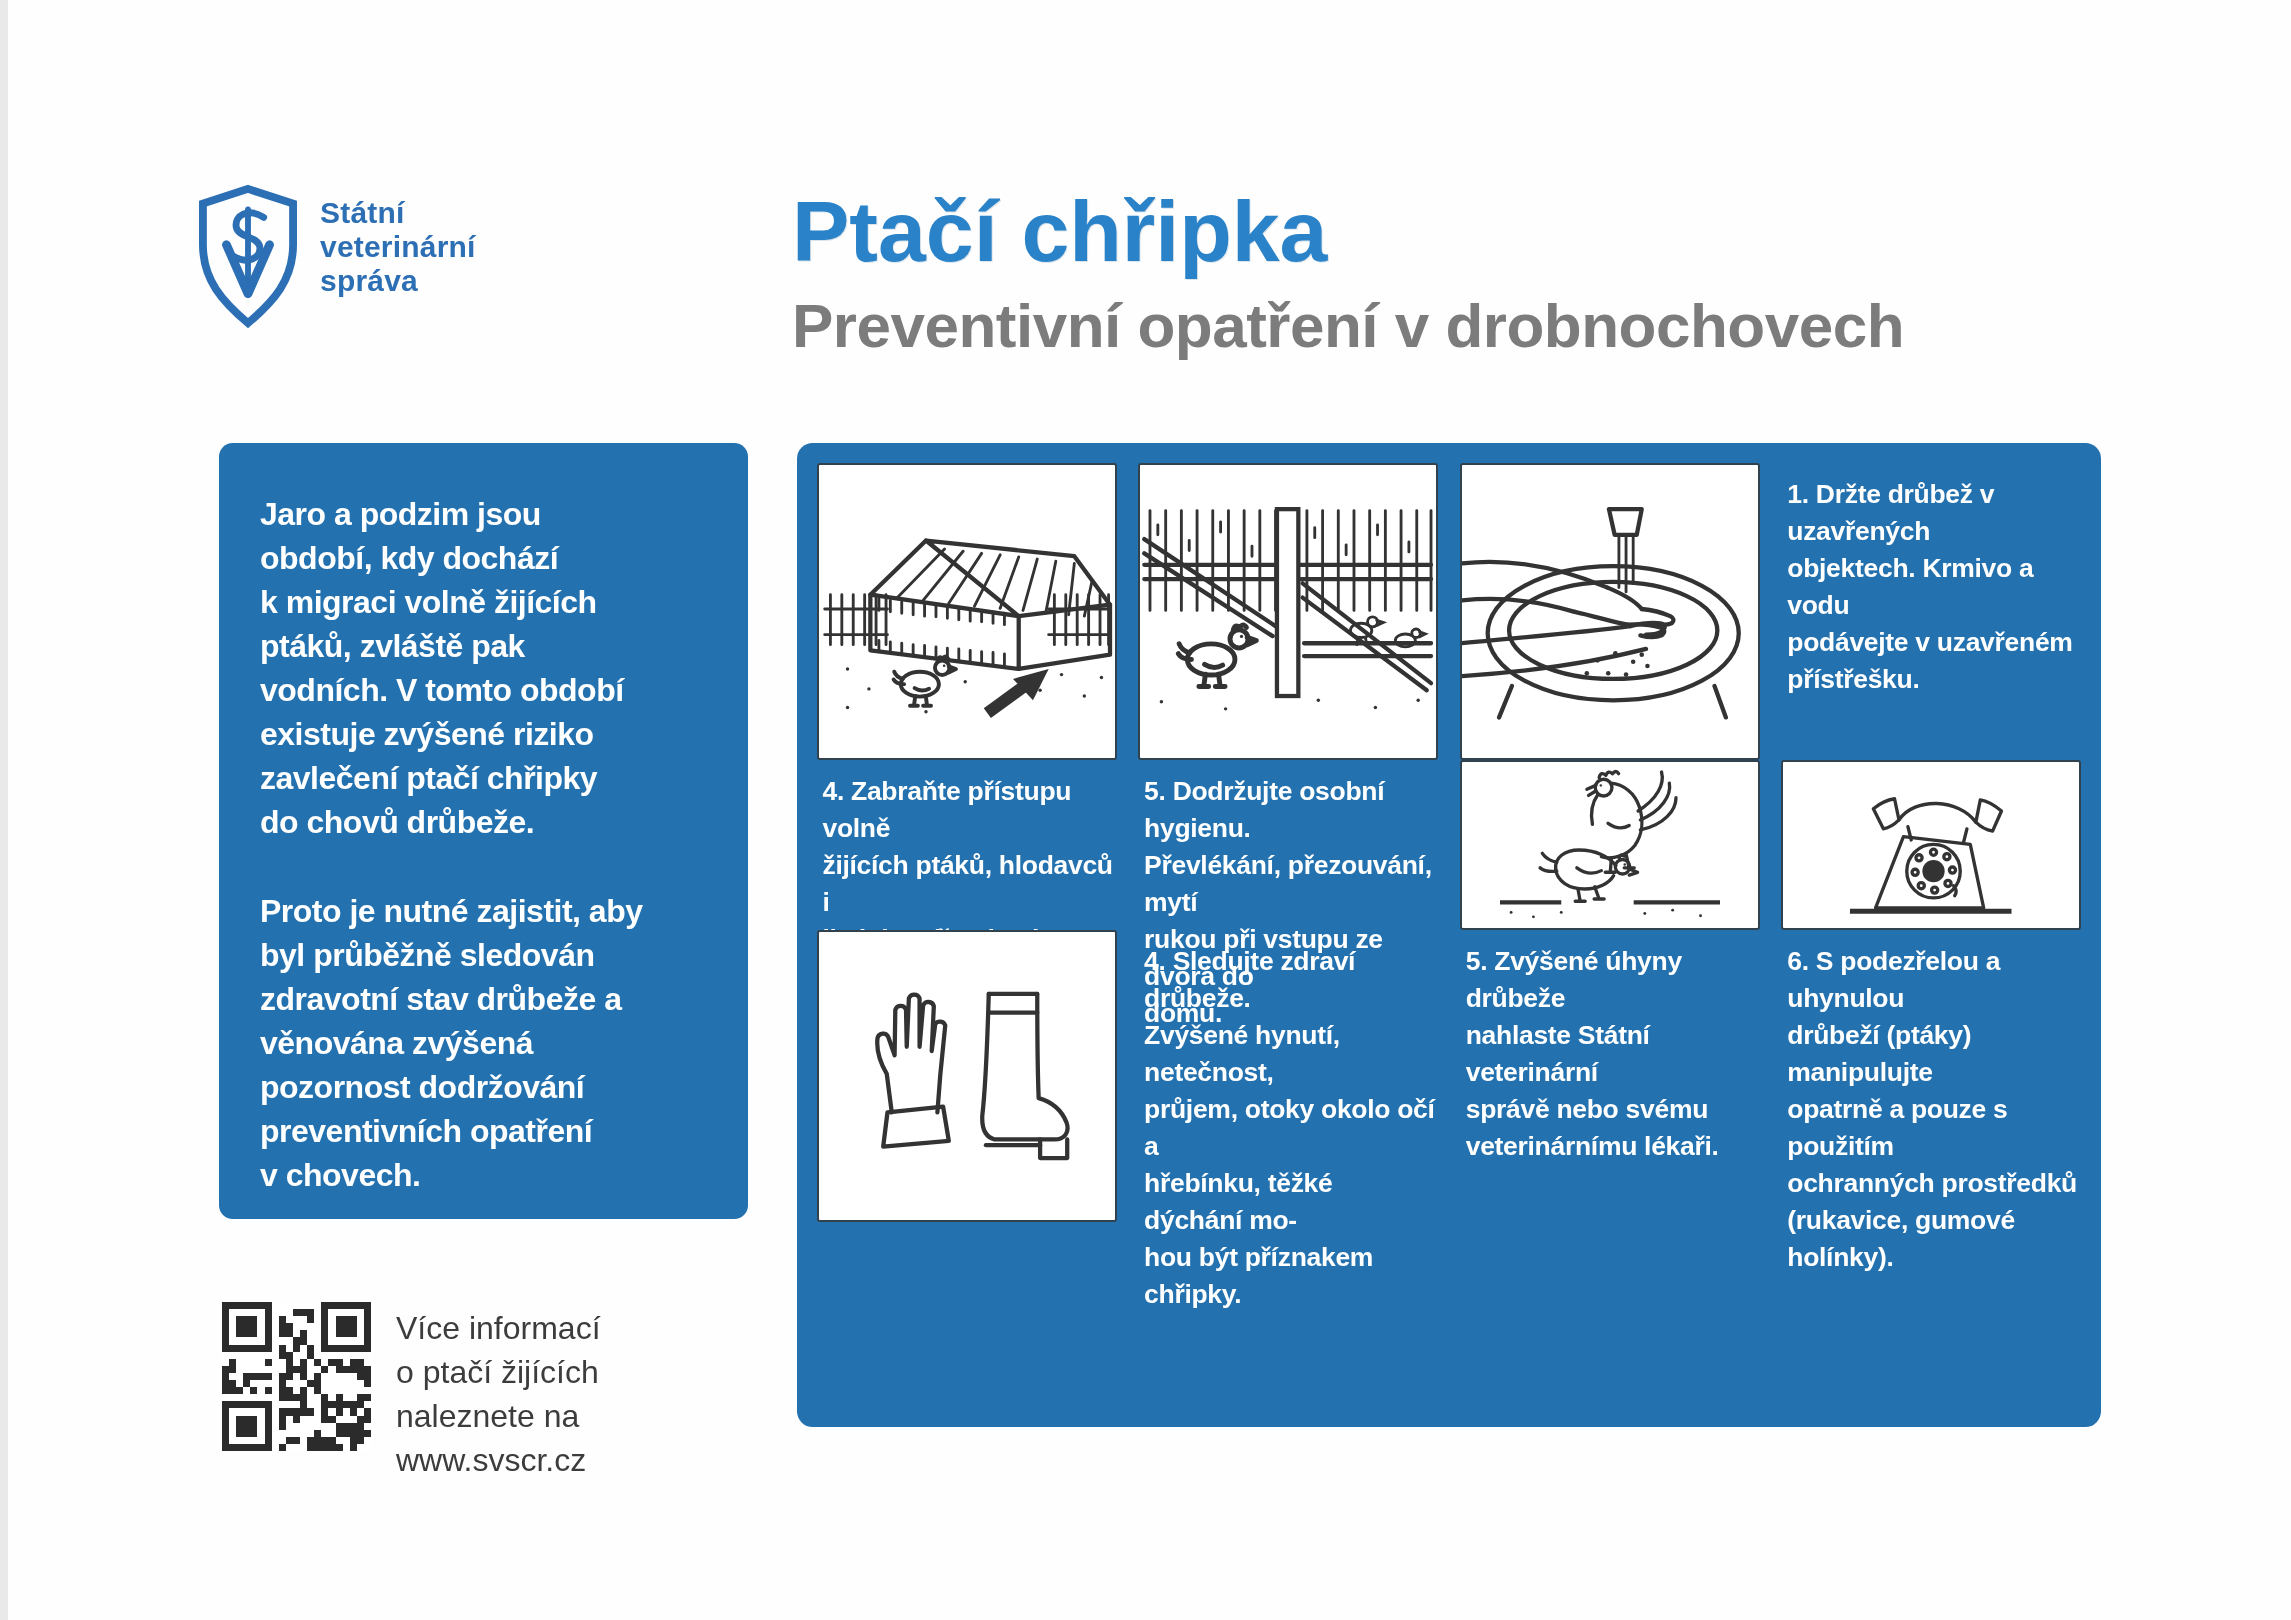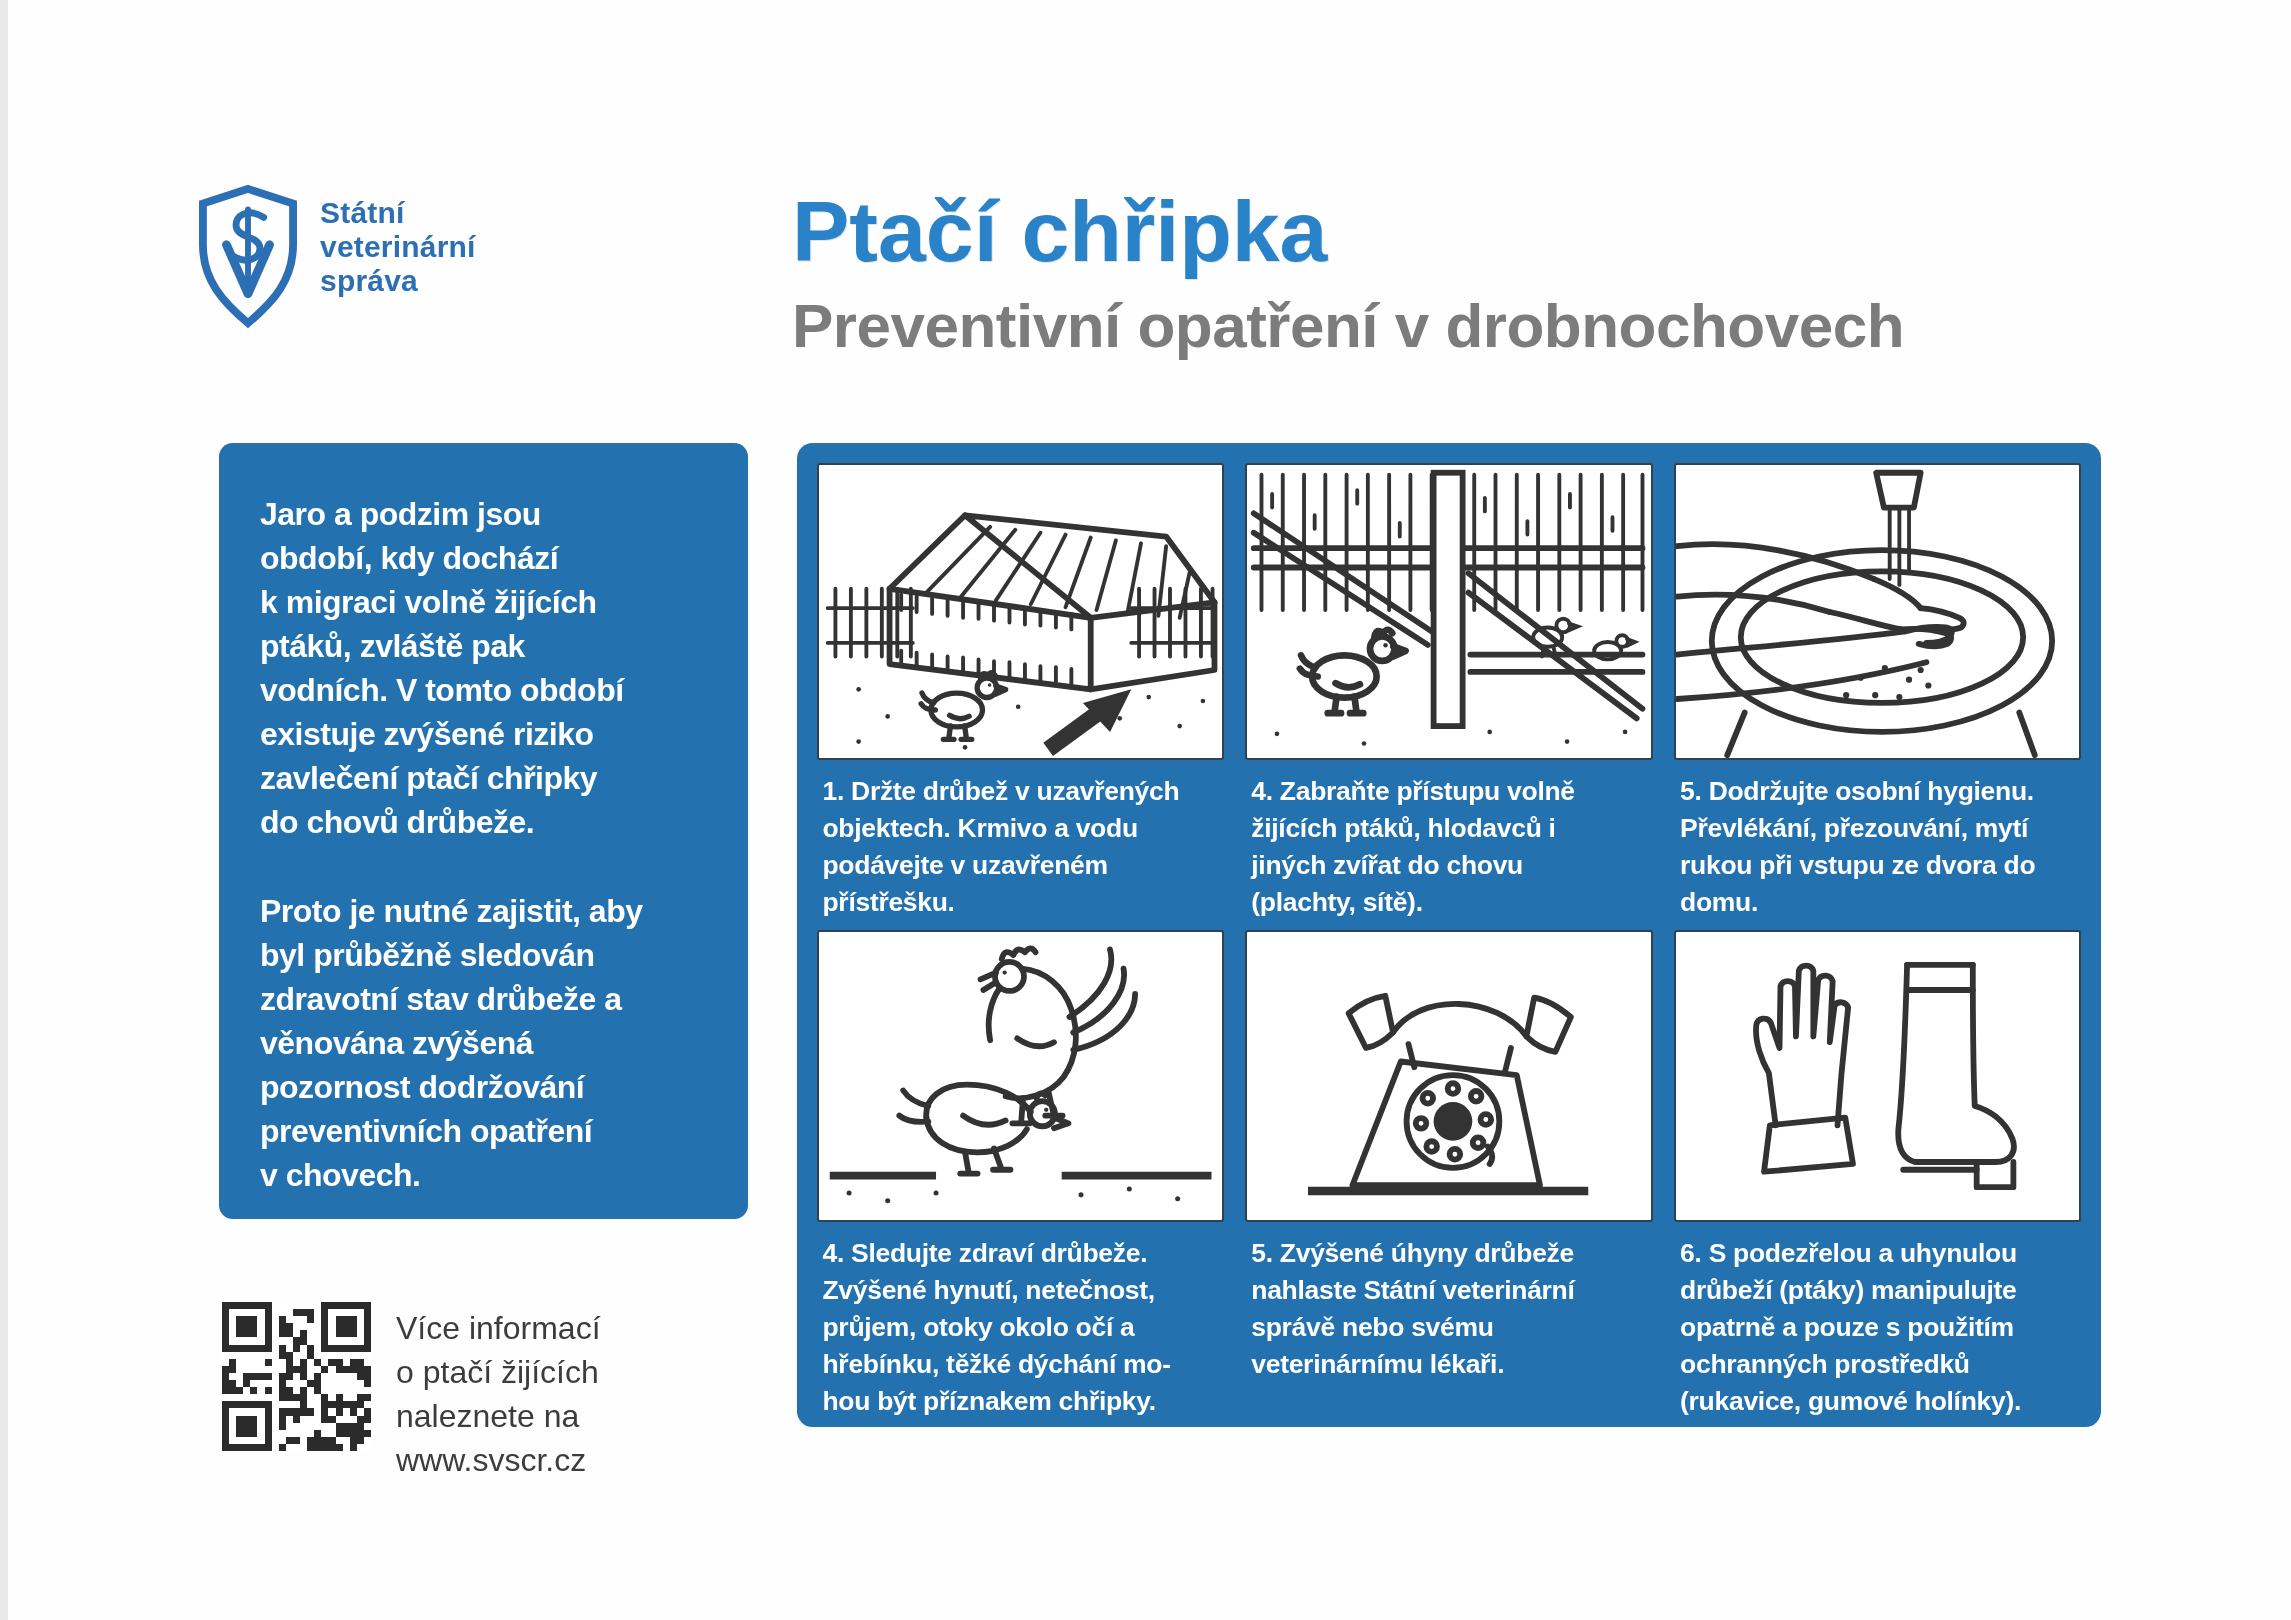--- a/index.html
+++ b/index.html
@@ -31,21 +31,21 @@
   }
   .intro-box p{
     margin:0 0 45px 0;font-size:32px;font-weight:bold;line-height:44px;
     white-space:pre-line;letter-spacing:-0.5px;
   }
   
   .panels{
     position:absolute;left:789px;top:443px;width:1304px;height:984px;
     background:#2371af;border-radius:15.7px;box-sizing:border-box;
     padding:19.6px 19.6px 11.8px 19.6px;
-    display:grid;grid-template-columns:repeat(3,1fr);
+    display:grid;grid-template-columns:repeat(4,1fr);
     grid-template-rows:297px 170px 292px 1fr;column-gap:21.6px;
   }
   .panel-box{
     background:#ffffff;border:2.9px solid #31424f;border-radius:2.9px;
     overflow:hidden;
   }
   .panel-box svg{display:block;width:100%;height:100%;}
   .panel-caption{
     color:#ffffff;font-size:26.5px;font-weight:bold;line-height:37px;
     white-space:pre-line;padding:13.7px 2px 0 5.9px;letter-spacing:-0.3px;

